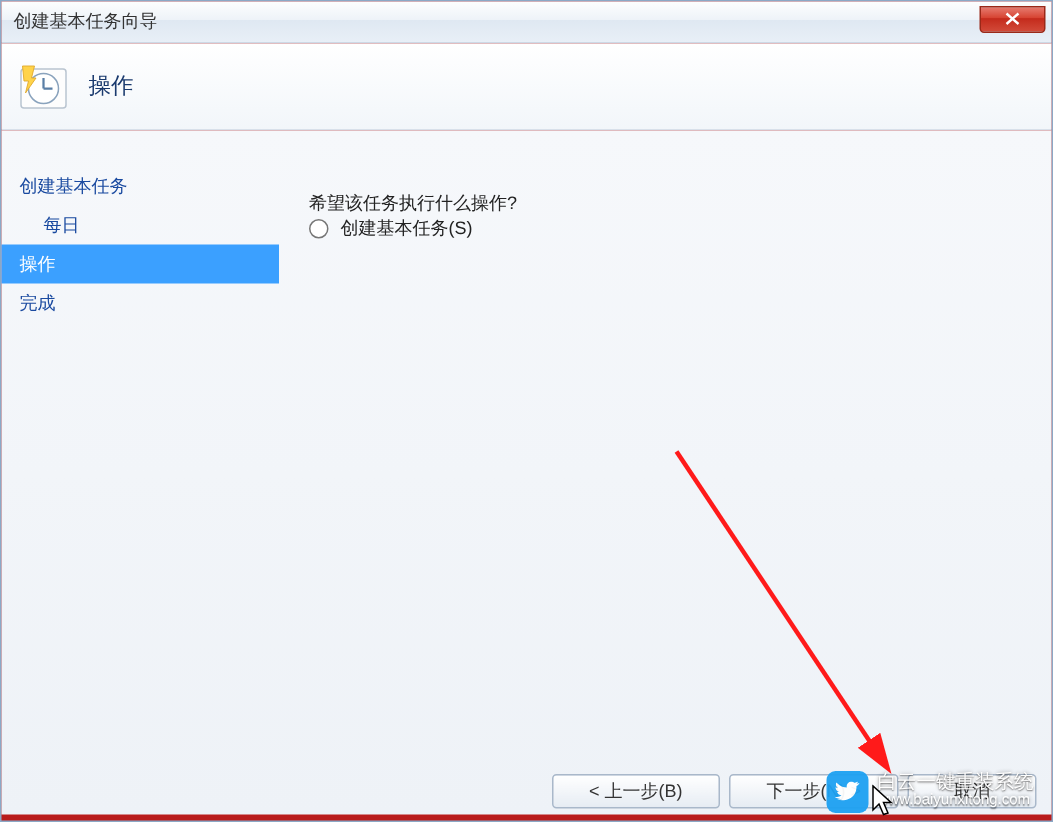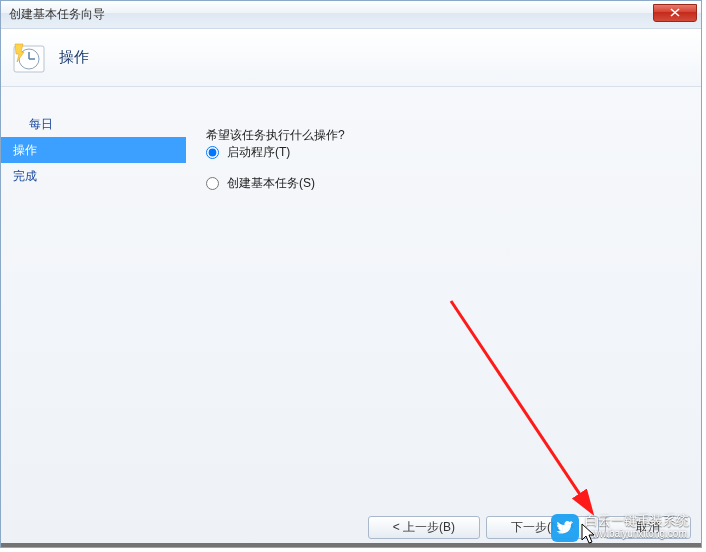--- a/index.html
+++ b/index.html
@@ -8,21 +8,21 @@
     font-size: 12px;
     background: #fff;
     width: 706px;
     height: 552px;
     overflow: hidden;
   }
   .window {
     width: 702px;
     height: 548px;
     border: 1px solid #8ba8c6;
-    background: #737373;
+    background: #b91c1c;
     position: relative;
   }
   .titlebar {
     height: 28px;
     background: linear-gradient(to bottom, #fdfefe 0%, #eef3f8 45%, #dfe8f2 46%, #e8eff7 100%);
     border-bottom: 1px solid #cdd9e6;
     display: flex;
     align-items: center;
     justify-content: space-between;
     padding-left: 8px;
@@ -198,32 +198,29 @@
         <line x1="16" y1="17" x2="22" y2="17" stroke="#5a7fa6" stroke-width="1.5"></line>
         <path d="M2 2 L10 2 L8 10 L11 10 L4 20 L6 12 L3 12 Z" fill="#ffd34a" stroke="#e0a82a" stroke-width="0.6"></path>
       </svg>
     </div>
     <div class="header-title">操作</div>
   </div>
 
   <div class="body">
 
     <div class="sidebar">
+      <div class="sidebar-item">创建基本任务</div>
       <div class="sidebar-item indent">每日</div>
       <div class="sidebar-item active">操作</div>
       <div class="sidebar-item">完成</div>
     </div>
 
     <div class="main">
       <div class="question">希望该任务执行什么操作?</div>
 
-      <label class="radio-row">
-        <input type="radio" name="action" checked="" style="">
-        <span>启动程序(T)</span>
-      </label>
       <label class="radio-row">
         <input type="radio" name="action" style="">
         <span>创建基本任务(S)</span>
       </label>
     </div>
   </div>
 
   <div class="button-bar">
     <button class="win-btn">&lt; 上一步(B)</button>
     <button class="win-btn">下一步(N) &gt;</button>

